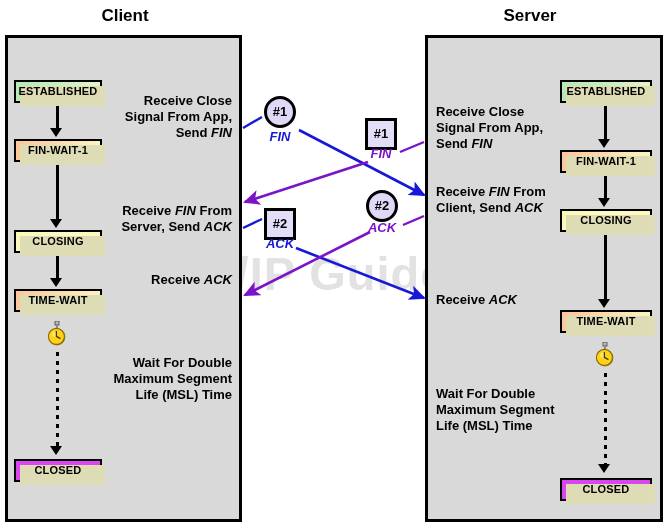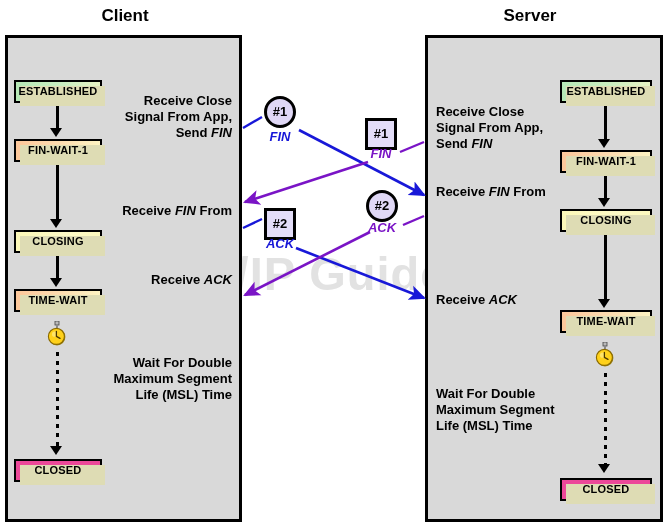--- a/index.html
+++ b/index.html
@@ -51,21 +51,21 @@
     font-size:11px;font-weight:bold;color:#000;letter-spacing:.2px;
     z-index:4;
   }
   .sbox::after{
     content:"";position:absolute;left:4px;top:4px;right:-5px;bottom:-5px;
     background:#dedcb4;z-index:-1;
   }
   .sb-green{background:linear-gradient(to right,#b6e8b6 0%,#c9eec0 55%,#e8f3c4 100%);}
   .sb-orange{background:linear-gradient(to right,#fcc79a 0%,#fdd9ad 45%,#fdf3c2 100%);}
   .sb-yellow{background:linear-gradient(to right,#fbf7b8 0%,#fdfac6 60%,#fcf8bd 100%);}
-  .sb-white{background:#ec4899;}
+  .sb-white{background:#d946ef;}
 
   
   .vline{position:absolute;width:3px;background:#000;z-index:3;}
   .vhead{
     position:absolute;width:0;height:0;z-index:3;
     border-left:6px solid transparent;border-right:6px solid transparent;
     border-top:9px solid #000;
   }
   
   .vdot{
@@ -146,20 +146,21 @@
   <div class="vhead" style="left:50px;top:446px;"></div>
 
   <div class="note r" style="left:110px;top:93px;width:122px;">
     <div>Receive Close</div>
     <div>Signal From App,</div>
     <div>Send <em>FIN</em></div>
   </div>
 
   <div class="note r" style="left:100px;top:203px;width:132px;">
     <div>Receive <em>FIN</em> From</div>
+    <div>Server, Send <em>ACK</em></div>
   </div>
 
   <div class="note r" style="left:110px;top:272px;width:122px;">
     <div>Receive <em>ACK</em></div>
   </div>
 
   <div class="note r" style="left:100px;top:355px;width:132px;">
     <div>Wait For Double</div>
     <div>Maximum Segment</div>
     <div>Life (MSL) Time</div>
@@ -199,20 +200,21 @@
   <div class="vhead" style="left:598px;top:464px;"></div>
 
   <div class="note" style="left:436px;top:104px;width:135px;">
     <div>Receive Close</div>
     <div>Signal From App,</div>
     <div>Send <em>FIN</em></div>
   </div>
 
   <div class="note" style="left:436px;top:184px;width:140px;">
     <div>Receive <em>FIN</em> From</div>
+    <div>Client, Send <em>ACK</em></div>
   </div>
 
   <div class="note" style="left:436px;top:292px;width:140px;">
     <div>Receive <em>ACK</em></div>
   </div>
 
   <div class="note" style="left:436px;top:386px;width:150px;">
     <div>Wait For Double</div>
     <div>Maximum Segment</div>
     <div>Life (MSL) Time</div>

